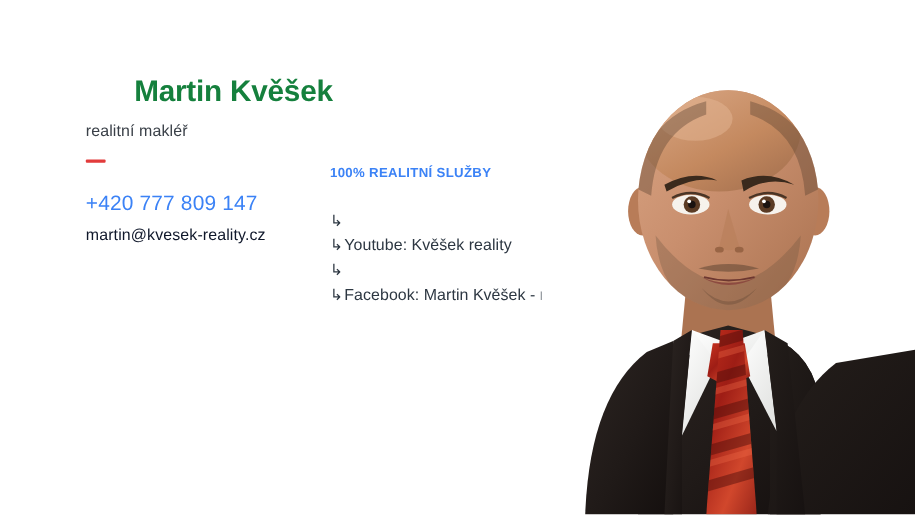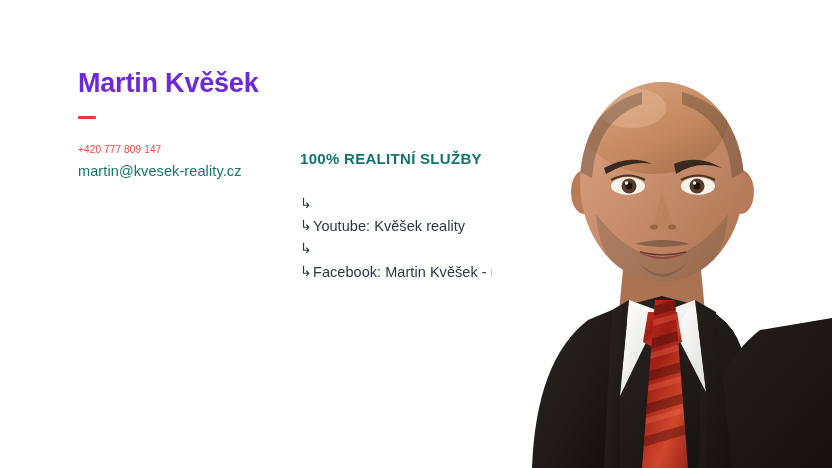--- a/index.html
+++ b/index.html
@@ -25,24 +25,25 @@
   .identity {
     position: absolute;
     left: 78px;
     top: 68px;
     width: 230px;
   }
 
   .agent-name {
     font-size: 27px;
     font-weight: bold;
-    color: #6d28d9;
+    color: #15803d;
     letter-spacing: -0.2px;
     line-height: 1.15;
     white-space: nowrap;
+    margin-left: 44px;
   }
 
   .agent-role {
     margin-top: 13px;
     font-size: 14.5px;
     color: #3a4048;
     font-weight: 400;
     letter-spacing: 0.1px;
   }
 
@@ -52,46 +53,46 @@
     height: 2.5px;
     background: #e23b3b;
     border-radius: 1px;
   }
 
   .contact-lines {
     margin-top: 23px;
   }
 
   .contact-phone {
-    font-size: 10px;
-    color: #ef4444;
+    font-size: 19px;
+    color: #3b82f6;
     letter-spacing: 0.15px;
     line-height: 1.55;
   }
 
   .contact-email {
     font-size: 14.5px;
-    color: #0f766e;
+    color: #0f172a;
     letter-spacing: 0.1px;
     line-height: 1.55;
     margin-top: 3px;
   }
 
   
   .services {
     position: absolute;
     left: 300px;
     top: 150px;
     width: 310px;
   }
 
   .services-heading {
-    font-size: 15px;
+    font-size: 12px;
     font-weight: bold;
-    color: #0f766e;
+    color: #3b82f6;
     letter-spacing: 0.3px;
   }
 
   .links-list {
     margin-top: 26px;
     list-style: none;
   }
 
   .link-row {
     display: flex;
@@ -128,20 +129,21 @@
   .portrait svg { display: block; width: 340px; height: 468px; }
 </style>
 </head>
 <body>
 
 <div class="card">
 
   <div class="identity">
     <div class="agent-name">Martin Kvěšek</div>
 
+    <div class="agent-role">realitní makléř</div>
 
     <div class="rule-dash"></div>
 
     <div class="contact-lines">
       <div class="contact-phone">+420 777 809 147</div>
       <div class="contact-email">martin@kvesek-reality.cz</div>
     </div>
   </div>
 
   <div class="services">

